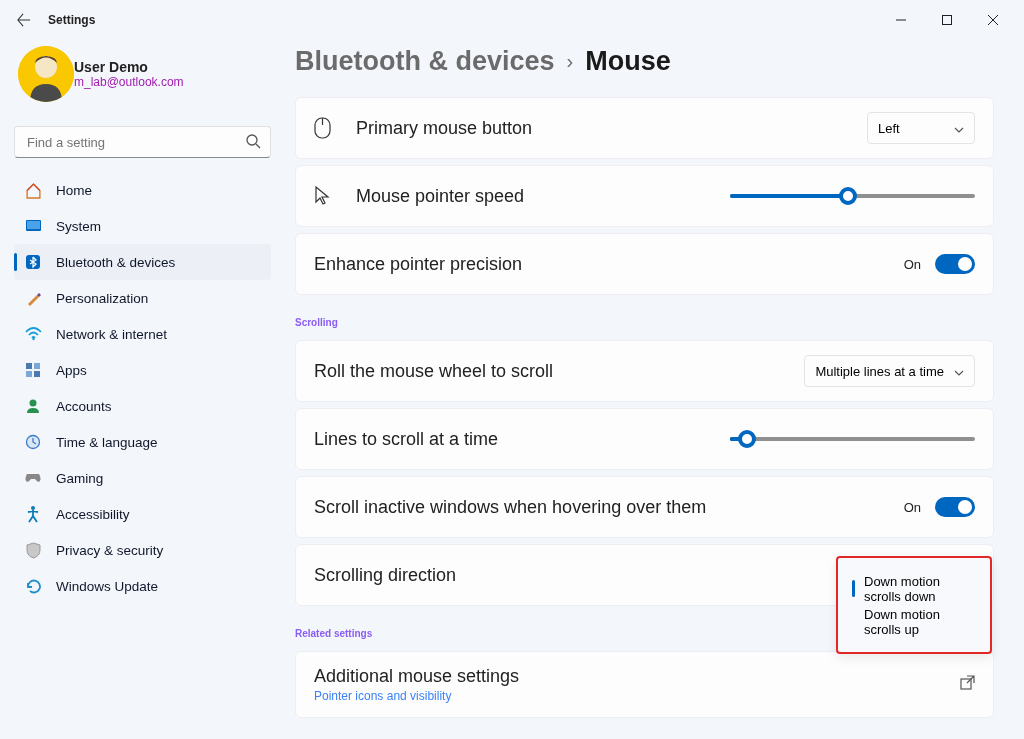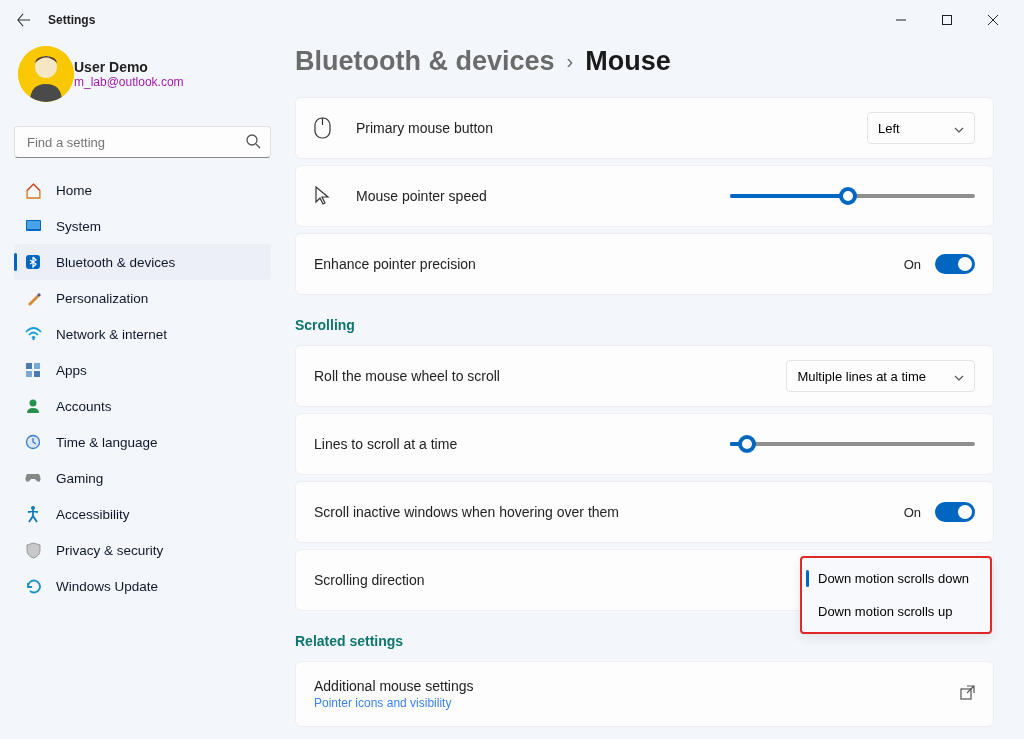--- a/index.html
+++ b/index.html
@@ -36,41 +36,41 @@
   
   .main { flex: 1; padding: 6px 30px 0 10px; overflow: hidden; }
   .breadcrumb { display: flex; align-items: baseline; gap: 12px; margin-bottom: 20px; }
   .breadcrumb .parent { font-size: 27px; font-weight: 600; color: #6b6b6b; }
   .breadcrumb .chev { font-size: 20px; color: #6b6b6b; font-weight: 300; position: relative; top: -2px; }
   .breadcrumb .current { font-size: 27px; font-weight: 600; color: #1a1a1a; }
   
   .card { background: #fdfdfe; border: 1px solid #eceef3; border-radius: 6px; margin-bottom: 6px; padding: 14px 18px; display: flex; align-items: center; min-height: 62px; }
   .card.tall { min-height: 66px; }
   .card .card-icon { width: 24px; margin-right: 18px; color: #333; display: flex; align-items: center; }
-  .card .label { font-size: 14px; color: #222; }
+  .card .label { font-size: 18px; color: #222; }
   .card .sublabel { font-size: 12px; color: #3b82f6; margin-top: 2px; }
   .card .spacer { flex: 1; }
   .card .value-text { font-size: 13px; color: #222; margin-right: 14px; }
   
-  .dropdown { height: 32px; min-width: 108px; border: 1px solid #e3e3e8; border-radius: 4px; background: #fdfdfe; display: flex; align-items: center; padding: 0 10px; font-size: 13px; cursor: pointer; gap: 28px; }
+  .dropdown { height: 32px; min-width: 108px; border: 1px solid #e3e3e8; border-radius: 4px; background: #fdfdfe; display: flex; align-items: center; padding: 0 10px; font-size: 13px; cursor: pointer; gap: 10px; }
   .dropdown.wide { min-width: 165px; }
   .dropdown .chev-down { margin-left: auto; color: #555; }
   
   .toggle { width: 40px; height: 20px; border-radius: 10px; background: #0067c0; position: relative; cursor: pointer; }
   .toggle .knob { position: absolute; width: 14px; height: 14px; background: #fff; border-radius: 50%; top: 3px; right: 3px; }
   
   .slider-track { width: 245px; height: 4px; background: #8f8f8f; border-radius: 2px; position: relative; }
   .slider-fill { height: 100%; background: #0067c0; border-radius: 2px; position: absolute; left: 0; }
   .slider-thumb { width: 18px; height: 18px; border-radius: 50%; background: #fff; border: 4px solid #0067c0; position: absolute; top: -7px; transform: translateX(-50%); }
   .slider-tick { width: 4px; height: 4px; background: #0067c0; border-radius: 50%; position: absolute; top: 0px; }
   
-  .section-head { font-size: 14px; font-weight: 600; color: #0f766e; margin: 22px 0 12px 0; }
-  
-  
-  .flyout { position: absolute; right: 32px; top: 556px; width: 192px; background: #f8f9fc; border: 2px solid #e22727; border-radius: 4px; padding: 4px; box-shadow: 0 4px 12px rgba(0,0,0,0.08); }
+  .section-head { font-size: 10px; font-weight: 600; color: #8b5cf6; margin: 22px 0 12px 0; }
+  
+  
+  .flyout { position: absolute; right: 32px; top: 556px; width: 156px; background: #f8f9fc; border: 2px solid #e22727; border-radius: 4px; padding: 14px; box-shadow: 0 4px 12px rgba(0,0,0,0.08); }
   .flyout .opt { height: 33px; display: flex; align-items: center; padding: 0 12px; font-size: 13px; border-radius: 4px; cursor: pointer; position: relative; }
   .flyout .opt.sel::before { content: ""; position: absolute; left: 0; top: 8px; bottom: 8px; width: 3px; background: #0067c0; border-radius: 2px; }
   
   .popout-icon { color: #555; }
 </style>
 </head>
 <body>
 
 <div class="titlebar">
   <div class="back">

